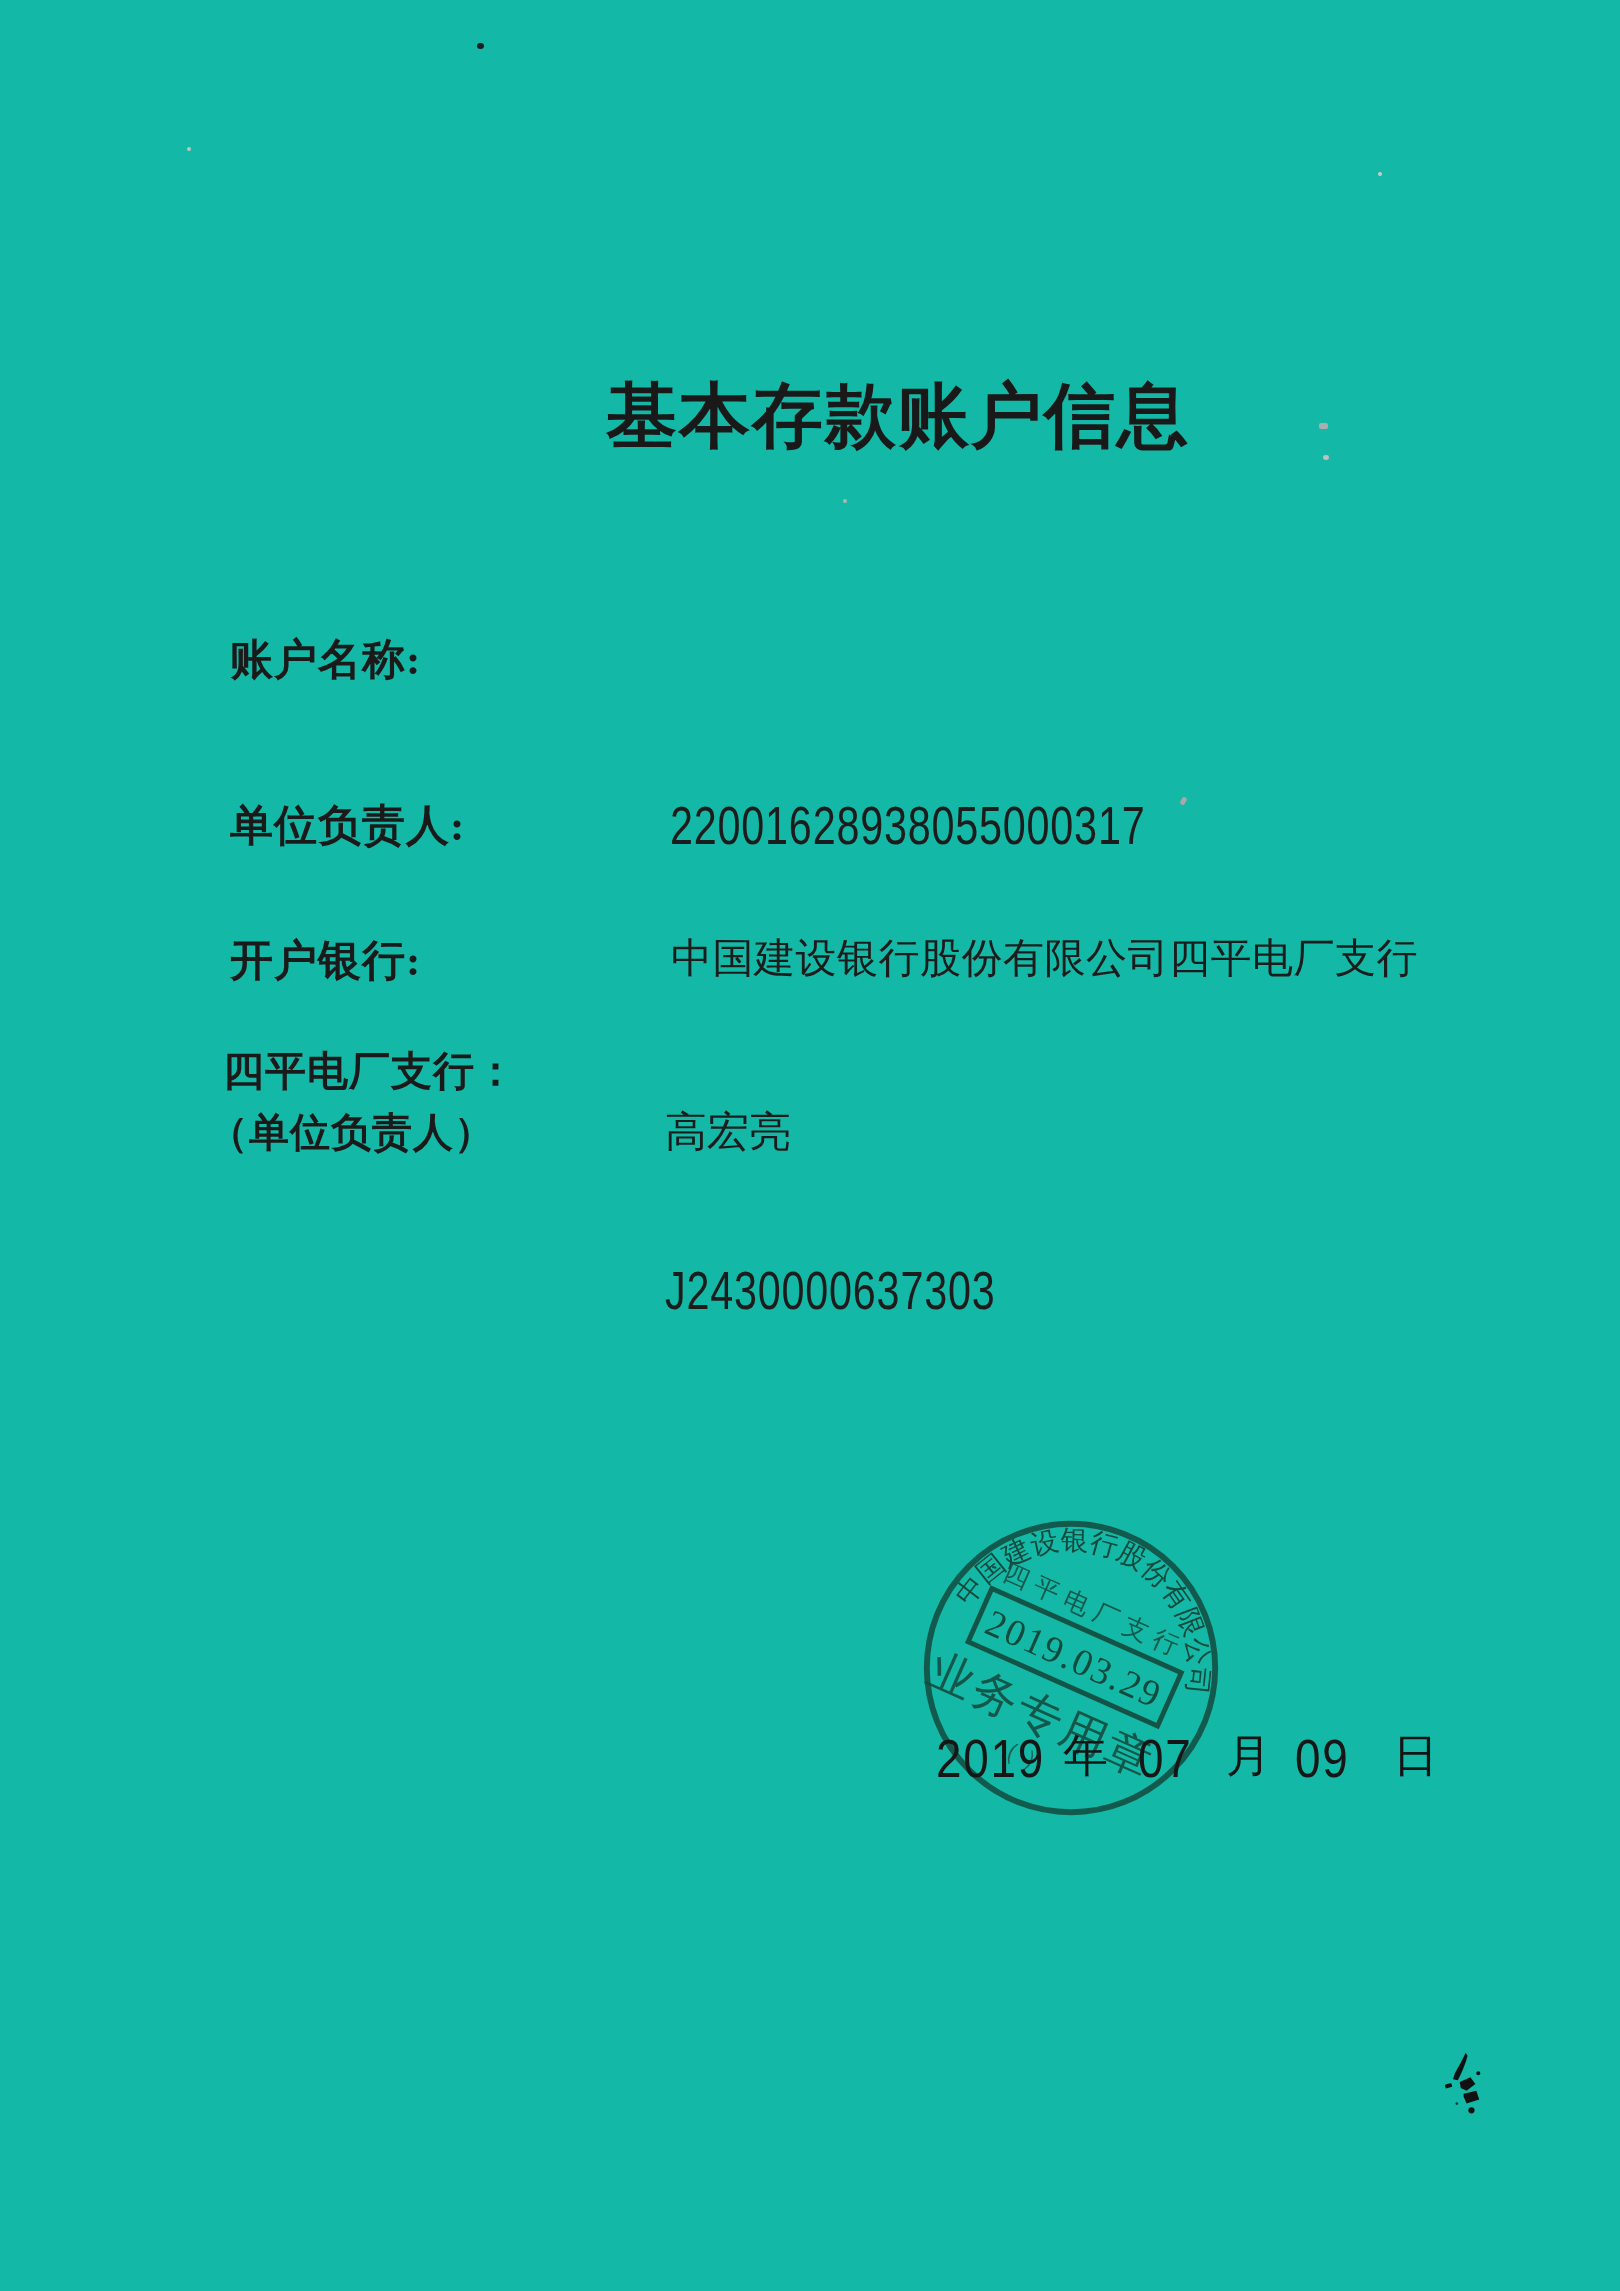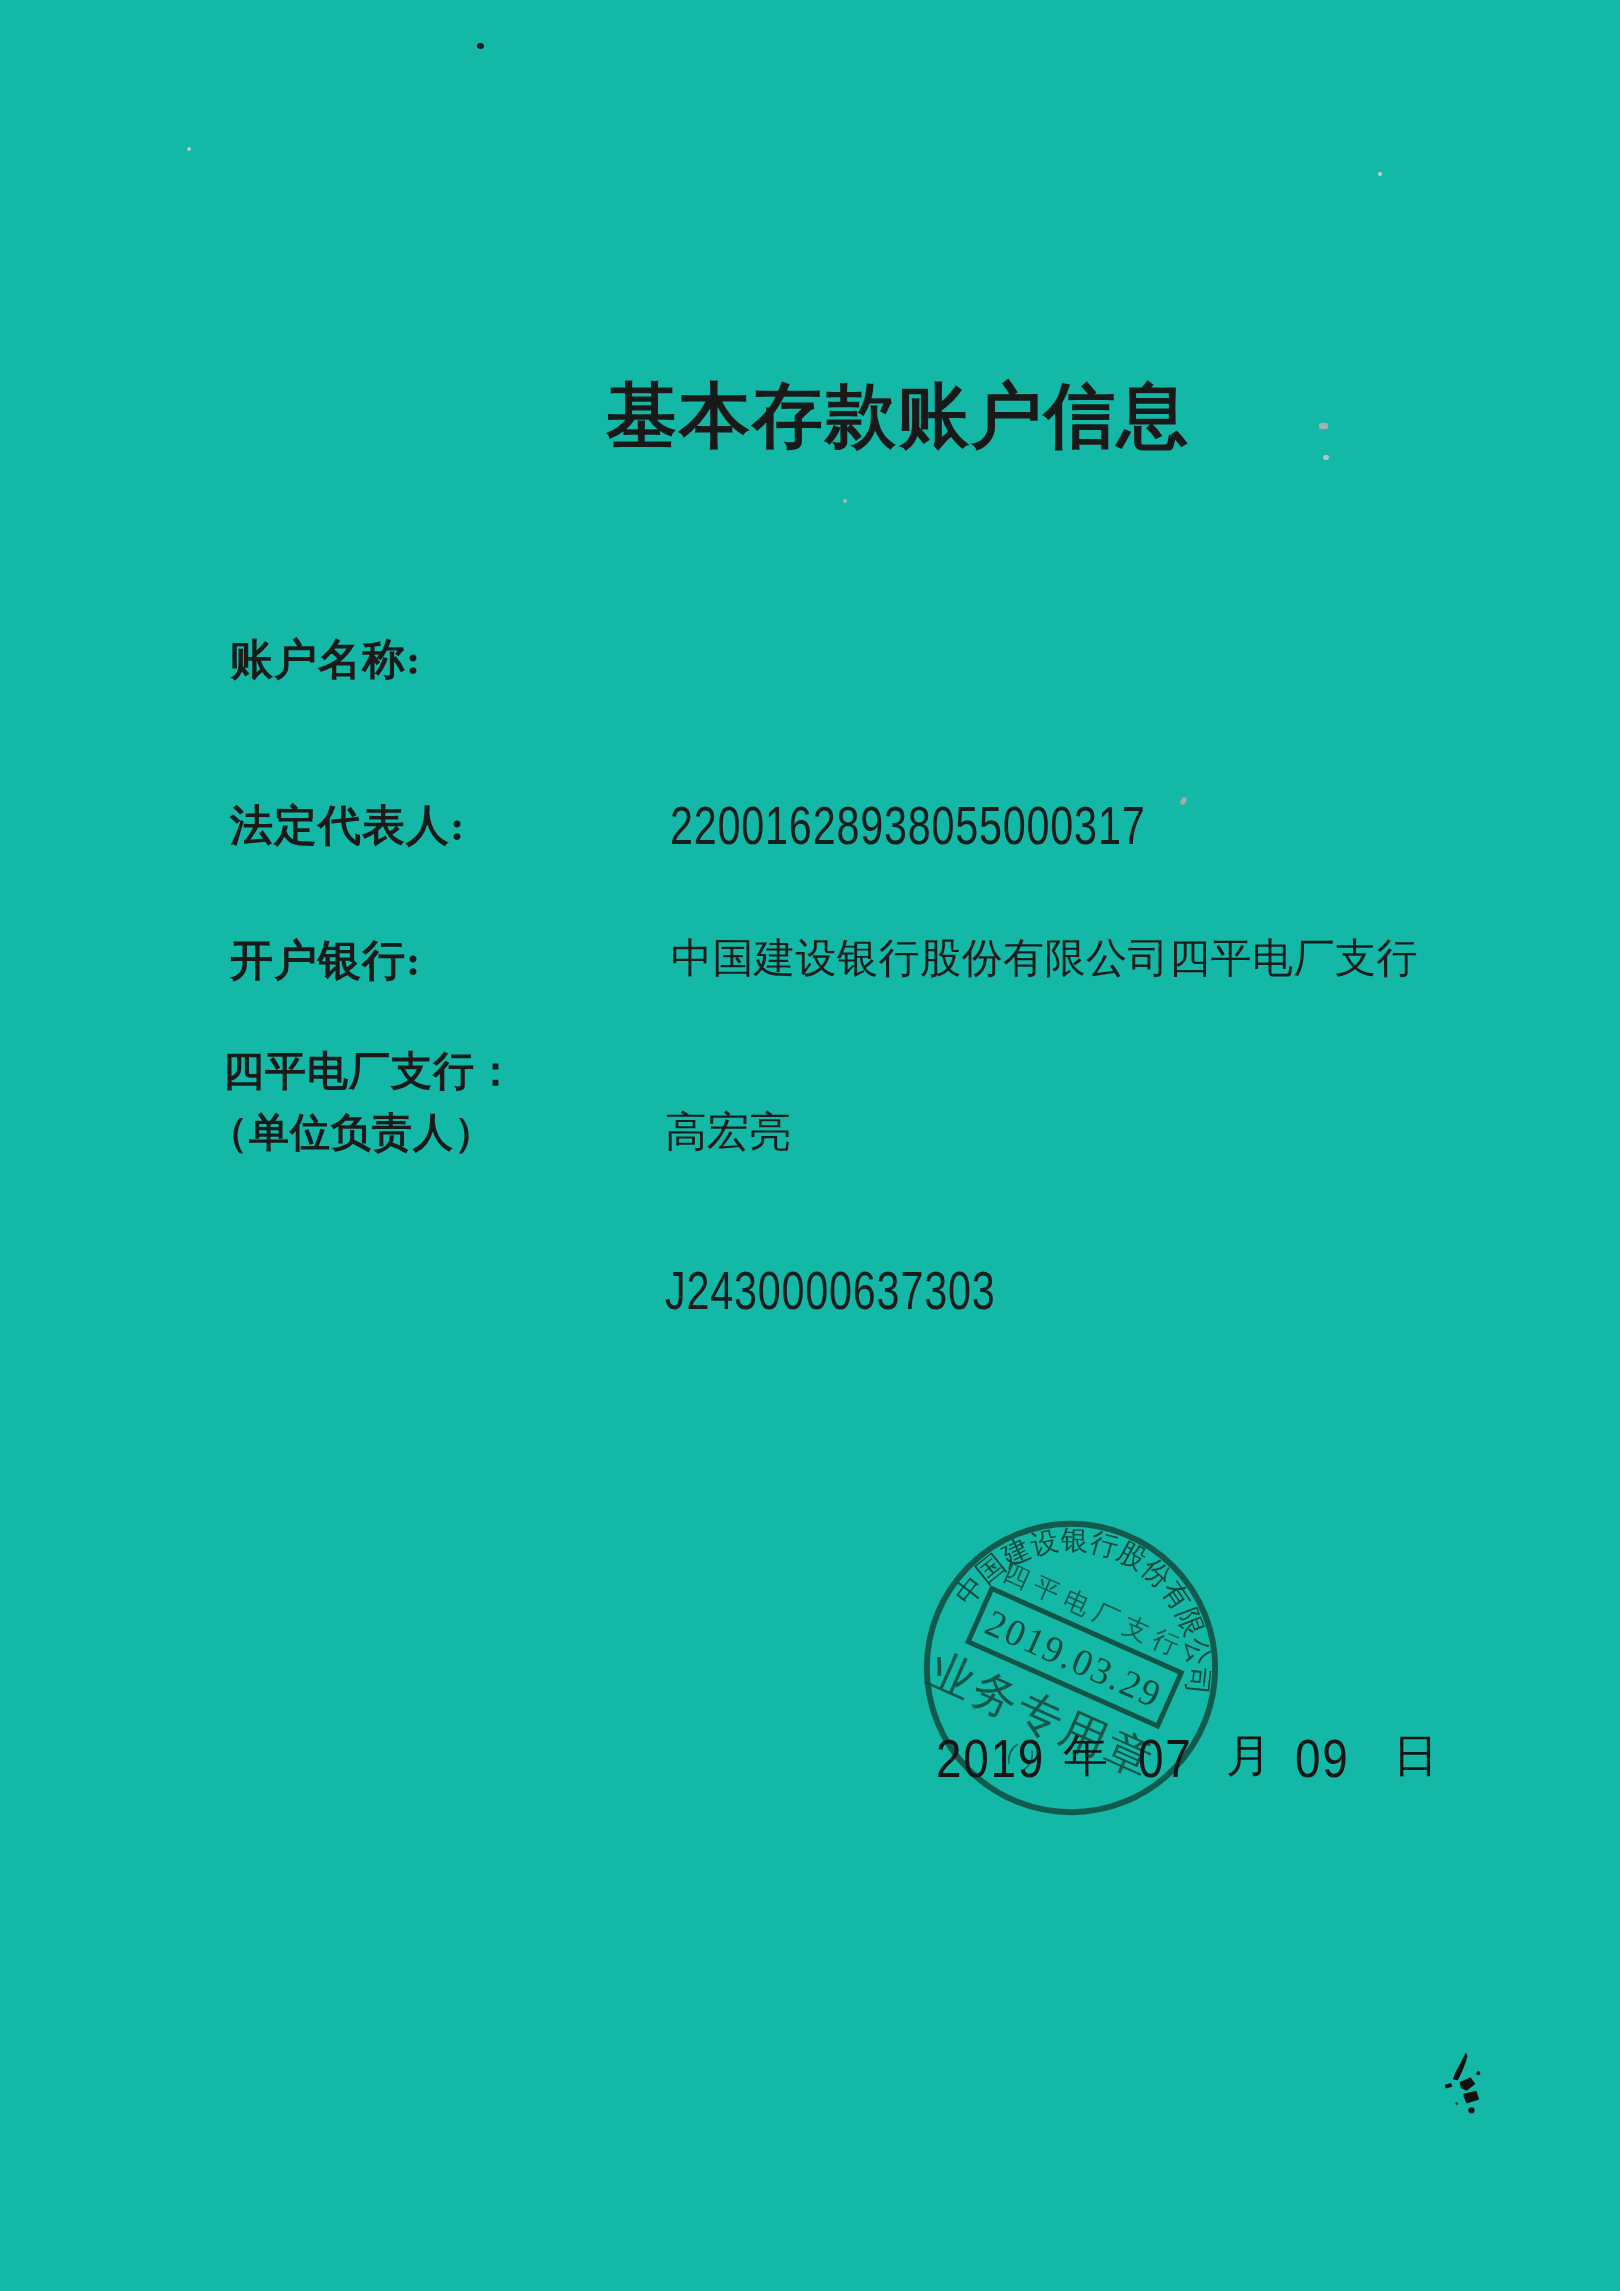--- a/index.html
+++ b/index.html
@@ -92,21 +92,21 @@
 </style>
 </head>
 <body>
 
 <div class="page">
 
   <div class="doc-title">基本存款账户信息</div>
 
   <div class="field-label lbl-row1">账户名称:</div>
 
-  <div class="field-label lbl-row2">法定代表人:</div>
+  <div class="field-label lbl-row2">单位负责人:</div>
   <div class="field-value num-value val-row2">22001628938055000317</div>
 
   <div class="field-label lbl-row3">开户银行:</div>
   <div class="field-value val-row3">中国建设银行股份有限公司四平电厂支行</div>
 
   <div class="field-label lbl-row4a">四平电厂支行：</div>
   <div class="field-label lbl-row4b">（单位负责人）</div>
   <div class="field-value val-row4">高宏亮</div>
 
   <div class="field-value num-value val-row5">J2430000637303</div>

